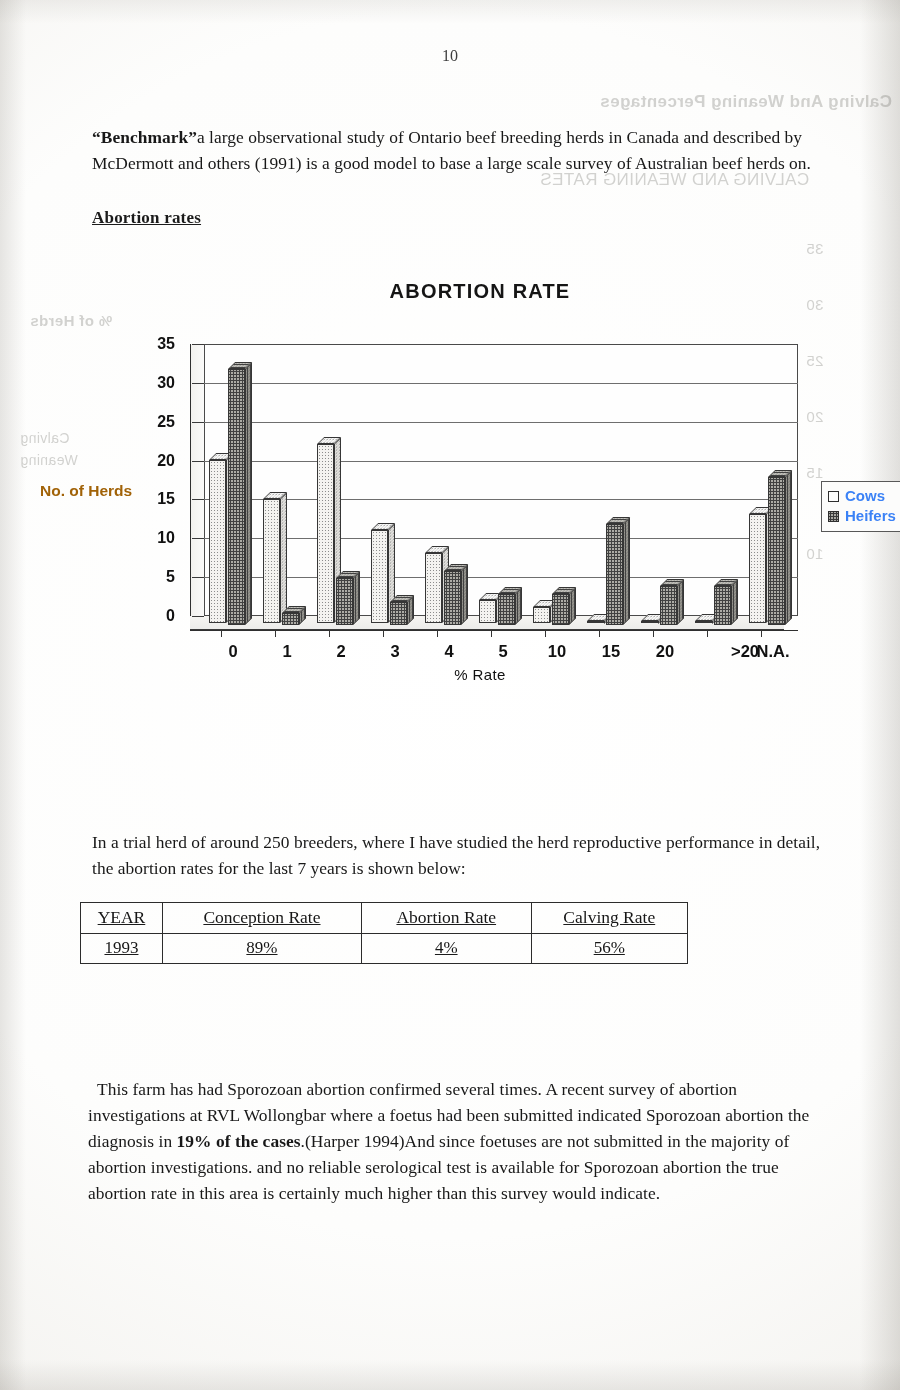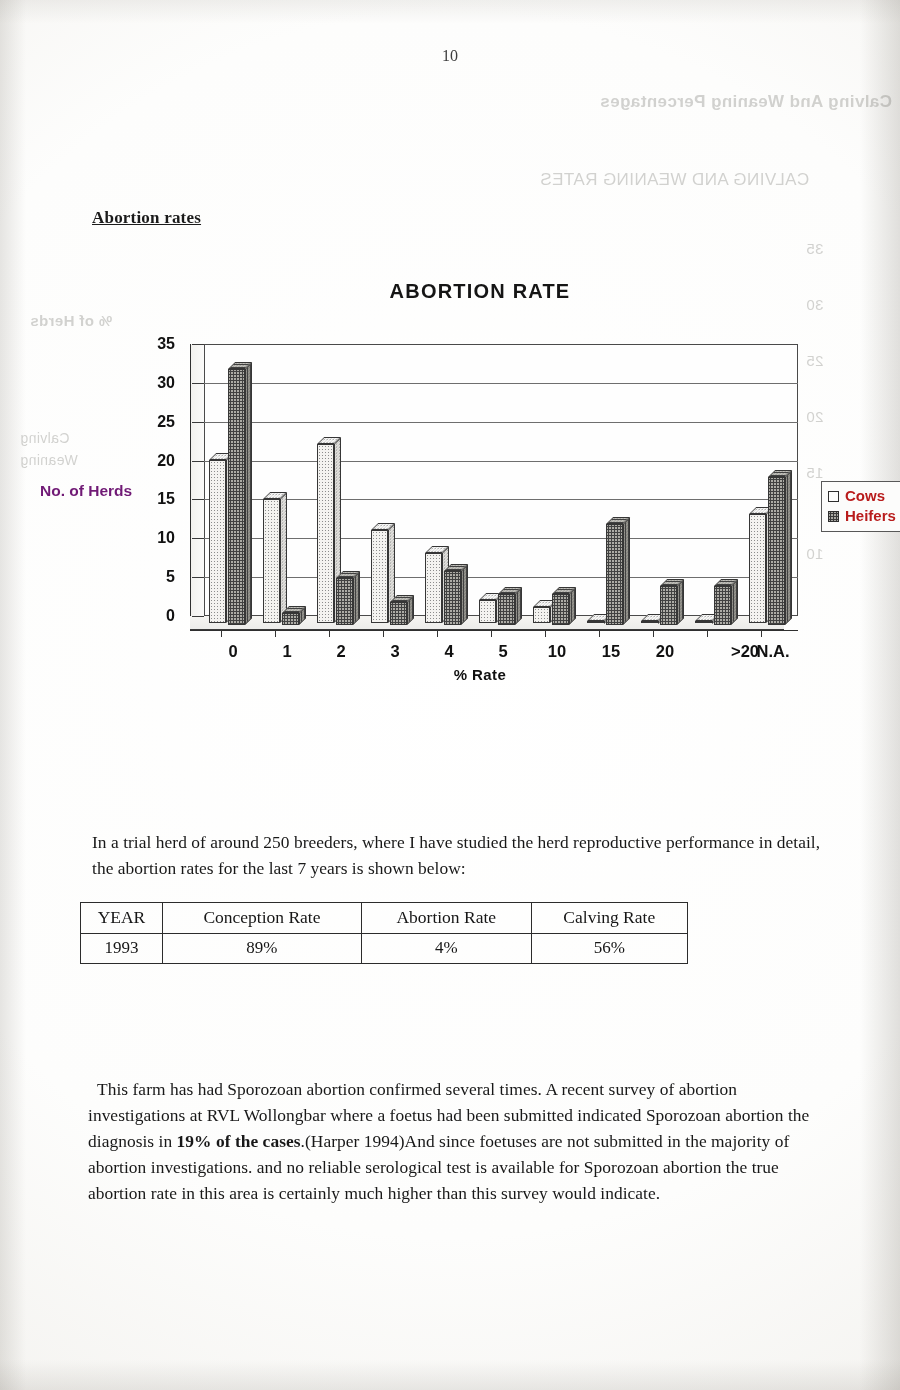--- a/index.html
+++ b/index.html
@@ -67,26 +67,26 @@
     position:absolute;left:150px;top:276px;width:660px;height:410px;
   }
   #chart-title{
     position:absolute;left:0;top:4px;width:660px;text-align:center;
     font-family:"Liberation Sans",sans-serif;
     font-size:20px;font-weight:bold;letter-spacing:1.2px;color:#151515;
   }
   #y-axis-title{
     position:absolute;left:-110px;top:206px;
     font-family:"Liberation Sans",sans-serif;
-    font-size:15.5px;font-weight:bold;color:#701a75;white-space:nowrap;
+    font-size:15.5px;font-weight:bold;color:#a16207;white-space:nowrap;
   }
   #x-axis-title{
     position:absolute;left:0;top:390px;width:660px;text-align:center;
     font-family:"Liberation Sans",sans-serif;
-    font-size:15px;font-weight:bold;color:#101010;letter-spacing:.4px;
+    font-size:15px;font-weight:normal;color:#101010;letter-spacing:.4px;
   }
   
   #plot{
     position:absolute;left:40px;top:68px;width:608px;height:286px;
   }
   #plot-wall{
     position:absolute;left:14px;top:0;width:594px;height:272px;
     border:1.4px solid #4a4a4a;
     background:#fefefe;
     box-sizing:border-box;
@@ -173,35 +173,35 @@
   }
   #annotation .l2{display:block;padding-left:78px;}
   #legend{
     position:absolute;left:671px;top:205px;
     border:1.2px solid #585858;background:#fcfcfb;
     padding:4px 7px 5px 6px;
   }
   .legend-row{
     display:flex;align-items:center;gap:6px;
     font-family:"Liberation Sans",sans-serif;
-    font-size:15px;font-weight:bold;color:#b91c1c;line-height:20px;
+    font-size:15px;font-weight:bold;color:#3b82f6;line-height:20px;
   }
   .swatch{width:11px;height:11px;border:1.2px solid #2e2e2e;box-sizing:border-box;flex:0 0 auto;}
   .swatch.cows{background:#fdfdfc;}
   .swatch.heifers{
     background-color:#aaa9a3;
     background-image:radial-gradient(#3a3a3a 1px,transparent 1.05px);
     background-size:3px 3px;
   }
 
   
   #table-wrap{position:absolute;left:80px;top:902px;width:736px;}
   table{
     border-collapse:collapse;width:608px;
-    font-family:"Liberation Serif",serif;font-size:17px;
+    font-family:"Liberation Serif",serif;font-size:17px;text-decoration:underline;
   }
   table,th,td{border:1.3px solid #2c2c2c;}
   th,td{text-align:center;padding:4px 0 5px;color:#161616;font-weight:normal;}
   thead th{font-size:17.5px;}
   td.year{font-size:17px;}
 </style>
 </head>
 <body>
 
 <div id="page"></div>
@@ -217,20 +217,21 @@
   <div class="ghost" style="left:806px;top:352px;font-size:15px;">25</div>
   <div class="ghost" style="left:806px;top:408px;font-size:15px;">20</div>
   <div class="ghost" style="left:806px;top:464px;font-size:15px;">15</div>
   <div class="ghost" style="left:806px;top:545px;font-size:15px;">10</div>
 </div>
 
 <div class="content">
 
   <div id="folio">10</div>
 
+  <p class="para" id="intro"><b>“Benchmark”</b><span>a large observational study of Ontario beef breeding herds in Canada and described by McDermott and others (1991) is a good model to base a large scale survey of Australian beef herds on.</span></p>
 
   <div id="heading-abortion">Abortion rates</div>
 
   <div id="chart">
 
     <div id="chart-title">ABORTION RATE</div>
     <div id="y-axis-title">No. of Herds</div>
     <div id="x-axis-title">% Rate</div>
 
     <div id="plot">

